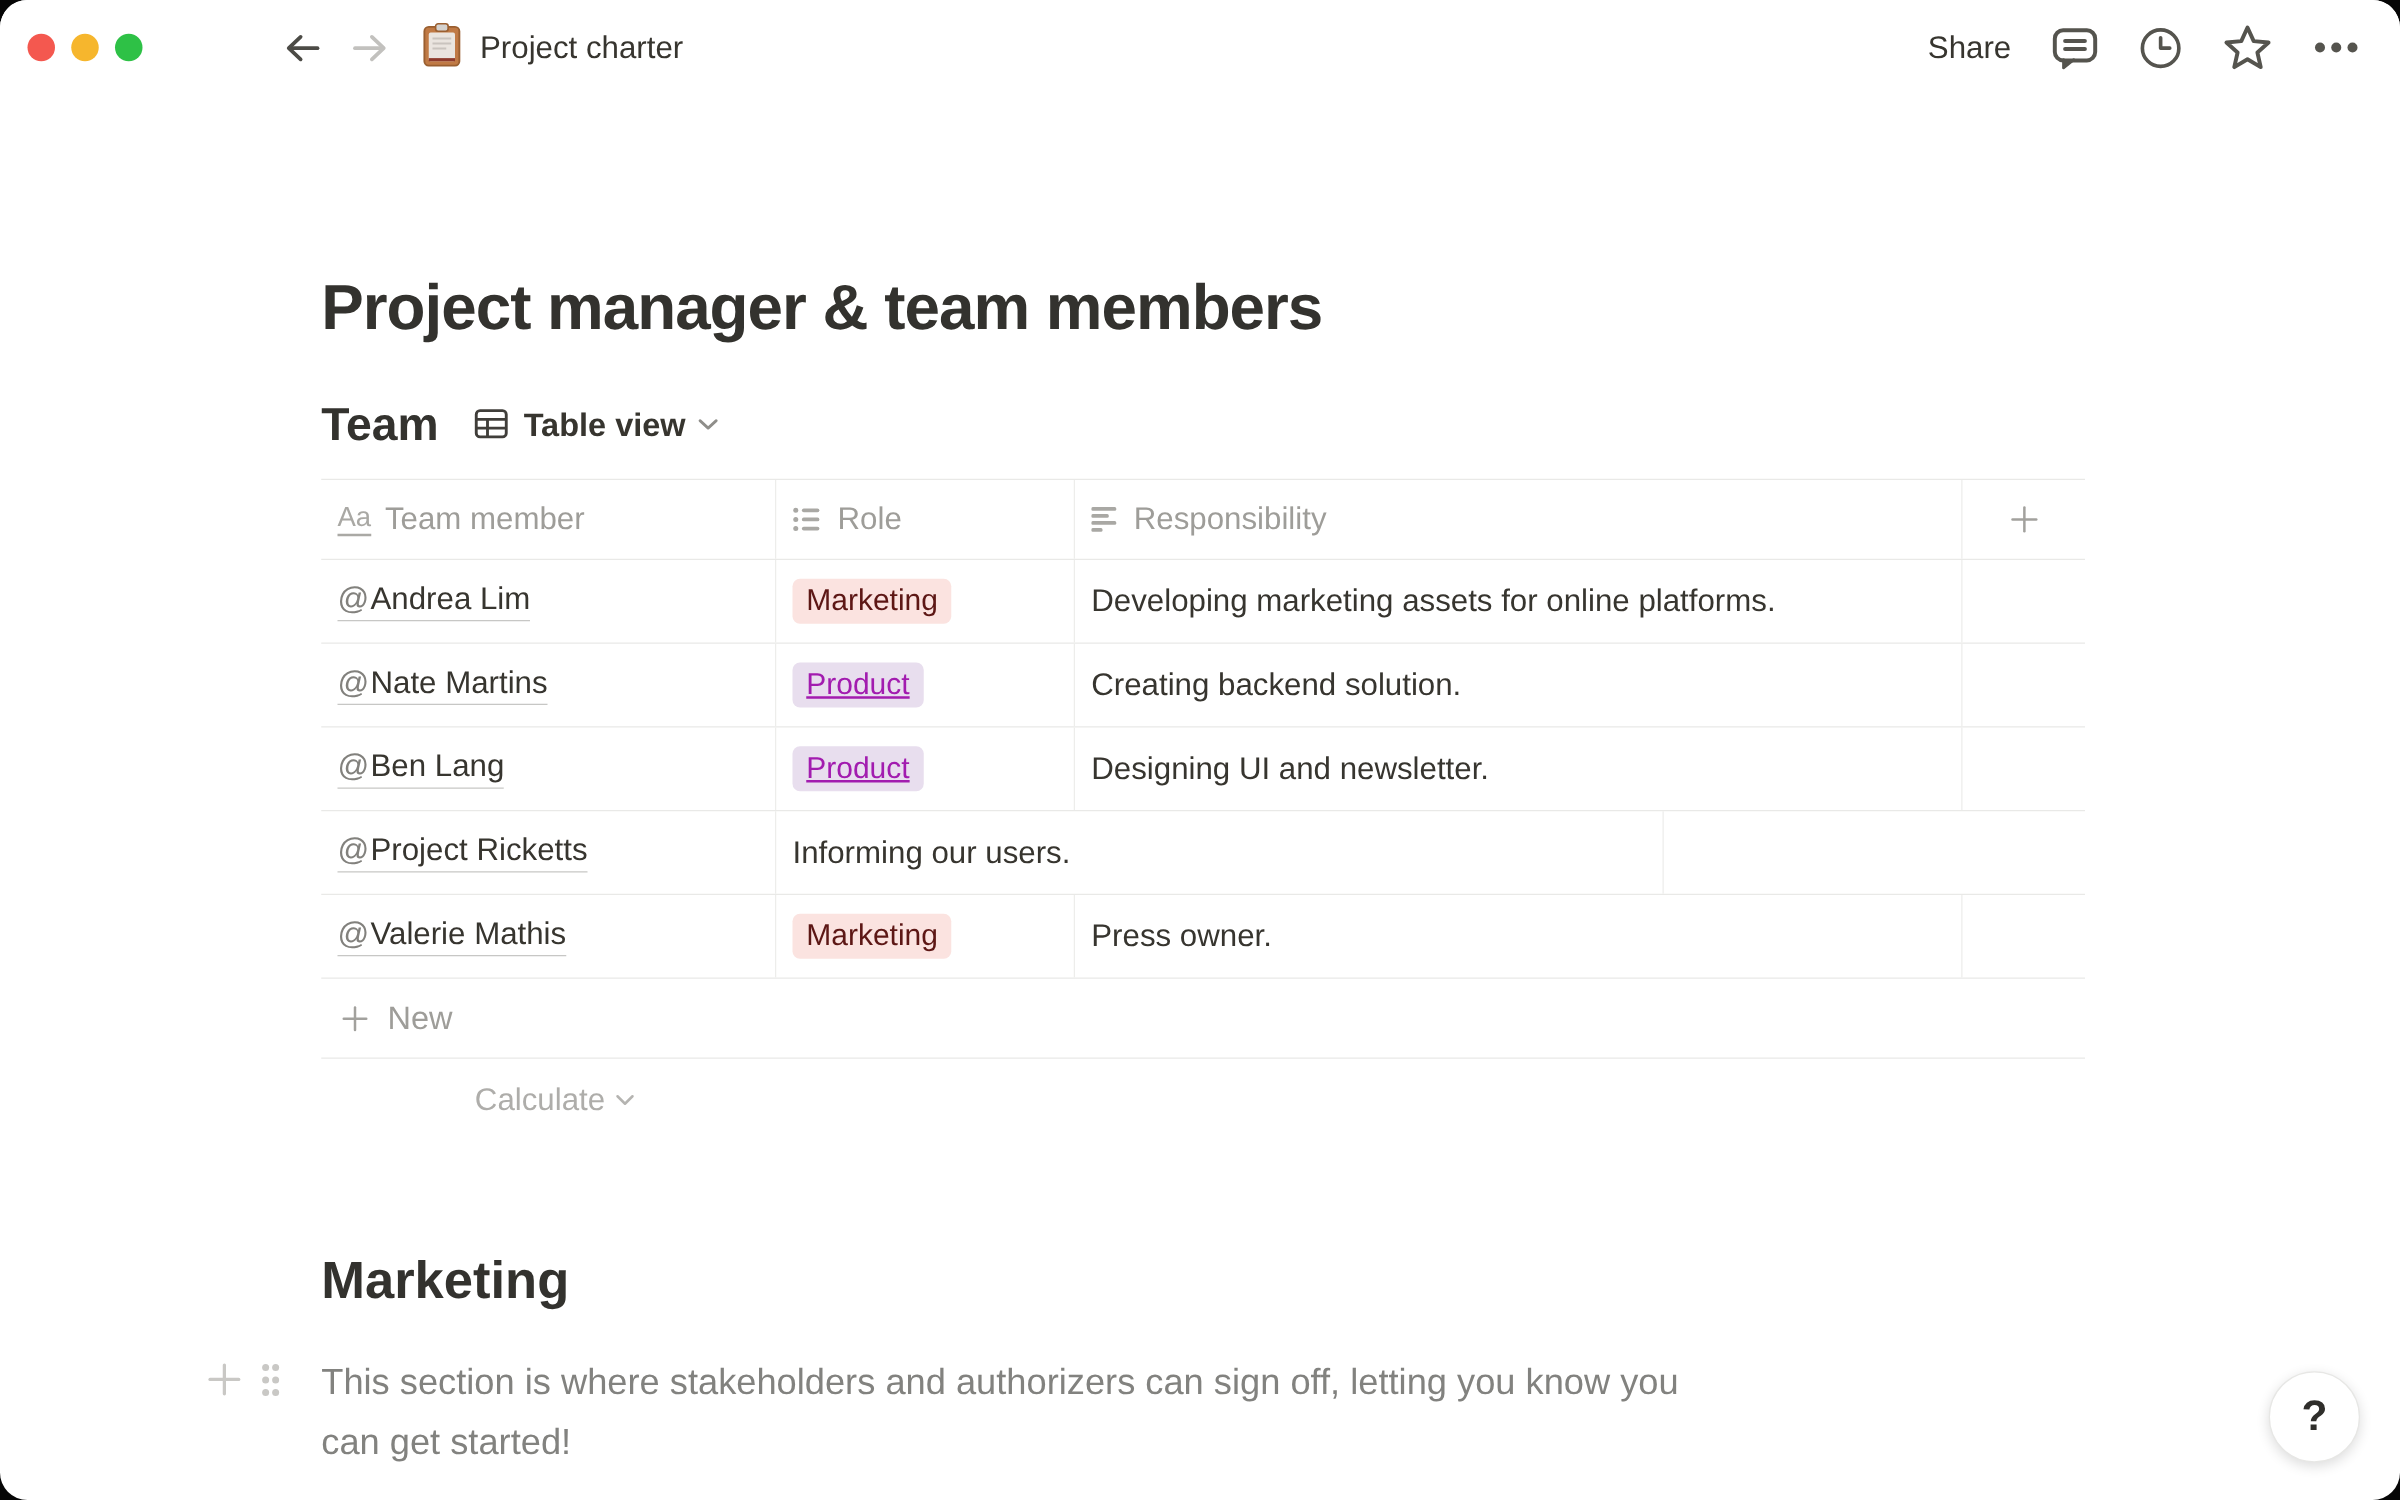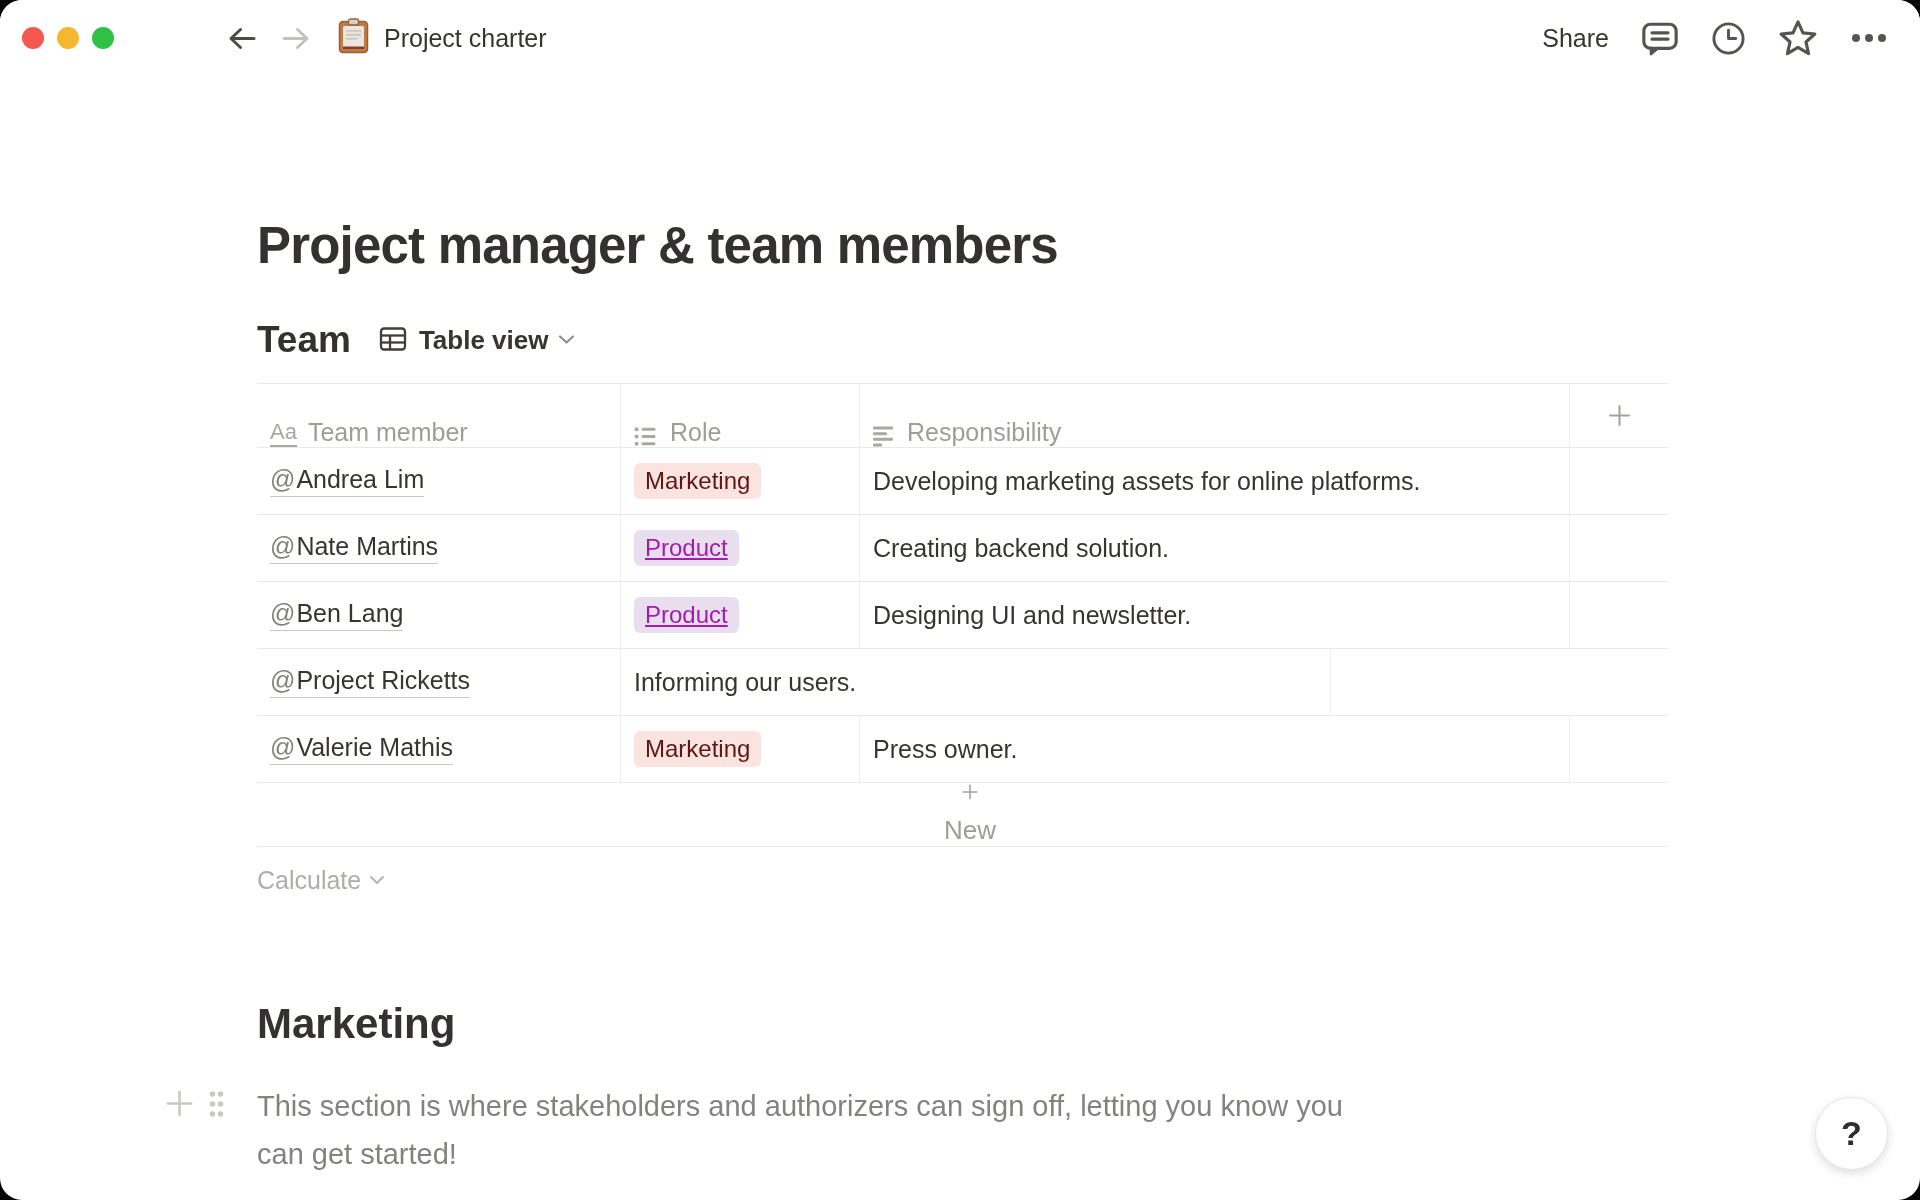--- a/index.html
+++ b/index.html
@@ -31,36 +31,36 @@
   .view-chev{margin-left:9px;color:#8f8e8a;}
 
   
   .table{position:absolute;left:257px;top:383px;width:1411px;}
   .t-row{display:flex;align-items:stretch;}
   .t-header{height:63px;border-top:1px solid #e9e9e7;border-bottom:1px solid #e9e9e7;color:#9e9d99;}
   .t-data{height:66px;border-bottom:1px solid #e9e9e7;}
   .c1{width:364px;}.c2{width:239px;}.c3{width:710px;}.c4{width:98px;}
   .bordered .c1,.bordered .c2,.bordered .c3{border-right:1px solid #ededeb;}
   .cell{display:flex;align-items:center;padding-left:13px;box-sizing:border-box;font-size:25px;}
-  .hcell{gap:11px;font-size:25px;color:#9e9d99;align-items:flex-end;}
+  .hcell{gap:11px;font-size:25px;color:#9e9d99;}
   .hcell .hicon{color:#a9a8a4;display:flex;align-items:center;}
   .aa{font-size:22px;line-height:1;color:#a3a29e;border-bottom:2px solid #aaa9a5;padding-bottom:2px;font-weight:500;}
   .c4.cell{justify-content:center;padding-left:0;color:#9e9d99;}
   .mention{display:inline-flex;align-items:baseline;border-bottom:1.5px solid rgba(55,53,47,.28);padding-bottom:2px;cursor:pointer;}
   .mention .at{color:#82817d;}
   .mention .mname{color:#37352f;margin-left:1px;}
   .badge{display:inline-flex;align-items:center;height:36px;padding:0 11px;border-radius:6px;font-size:24px;cursor:pointer;}
   .badge[data-color="red"]{background:#fbe3e0;color:#5d1715;}
   .badge[data-color="purple"]{background:#e8deee;color:#a21caf;text-decoration:underline;}
   .badge[data-color="green"]{background:#dbeddb;color:#1c3829;}
   .resp{color:#37352f;}
-  .new-row{height:64px;border-bottom:1px solid #e9e9e7;display:flex;align-items:center;padding-left:15px;box-sizing:border-box;color:#9e9d99;font-size:26px;gap:14px;cursor:pointer;flex-direction:column;}
+  .new-row{height:64px;border-bottom:1px solid #e9e9e7;display:flex;align-items:center;padding-left:15px;box-sizing:border-box;color:#9e9d99;font-size:26px;gap:14px;cursor:pointer;}
   .new-row .plus{color:#a2a19d;}
   .calc-row{height:66px;position:relative;}
-  .calc-btn{position:absolute;left:0;top:0;width:374px;height:100%;display:flex;align-items:center;justify-content:flex-start;gap:8px;color:#aeadaa;font-size:25px;background:none;border:none;cursor:pointer;font-family:inherit;padding:0;}
+  .calc-btn{position:absolute;left:0;top:0;width:374px;height:100%;display:flex;align-items:center;justify-content:center;gap:8px;color:#aeadaa;font-size:25px;background:none;border:none;cursor:pointer;font-family:inherit;padding:0;}
 
   
   .approval-heading{position:absolute;left:257px;top:1000px;font-size:42px;font-weight:700;color:#33322e;}
   .approval-text{position:absolute;left:257px;top:1082px;width:1115px;font-size:29px;line-height:48px;color:#82827f;}
   .gutter{position:absolute;left:164px;top:1088px;display:flex;align-items:center;gap:13px;color:#c9c8c5;}
 
   
   .help-btn{position:absolute;left:1815px;top:1097px;width:73px;height:73px;border-radius:50%;background:#fff;border:1px solid #e7e7e5;box-shadow:0 3px 10px rgba(0,0,0,.14);display:flex;align-items:center;justify-content:center;font-size:34px;font-weight:700;color:#2f2e2b;cursor:pointer;font-family:inherit;}
 </style>
 </head>

